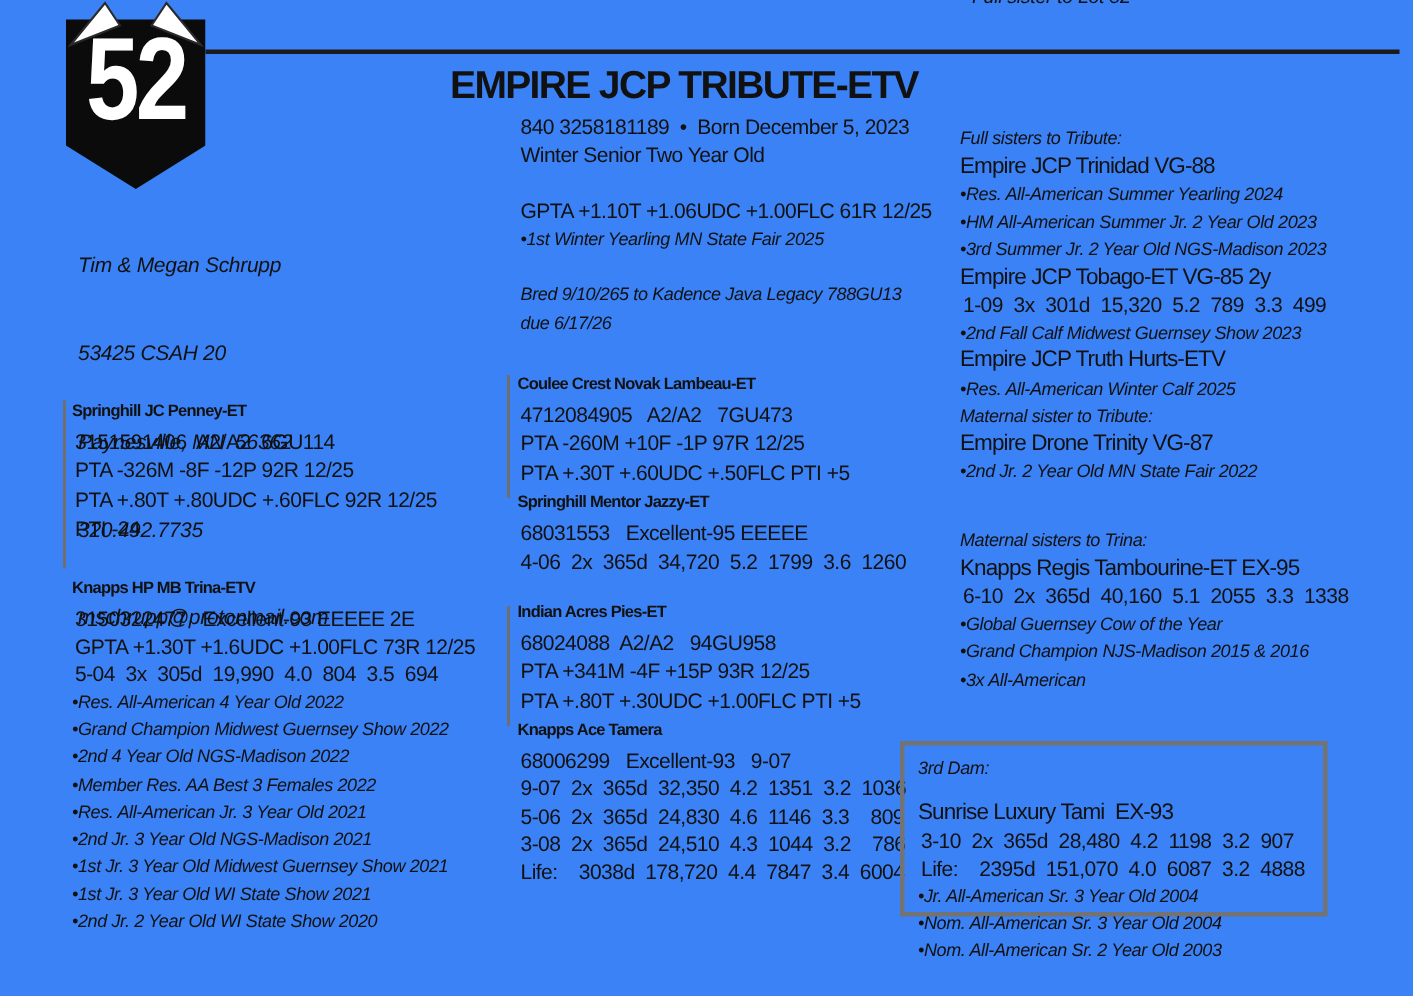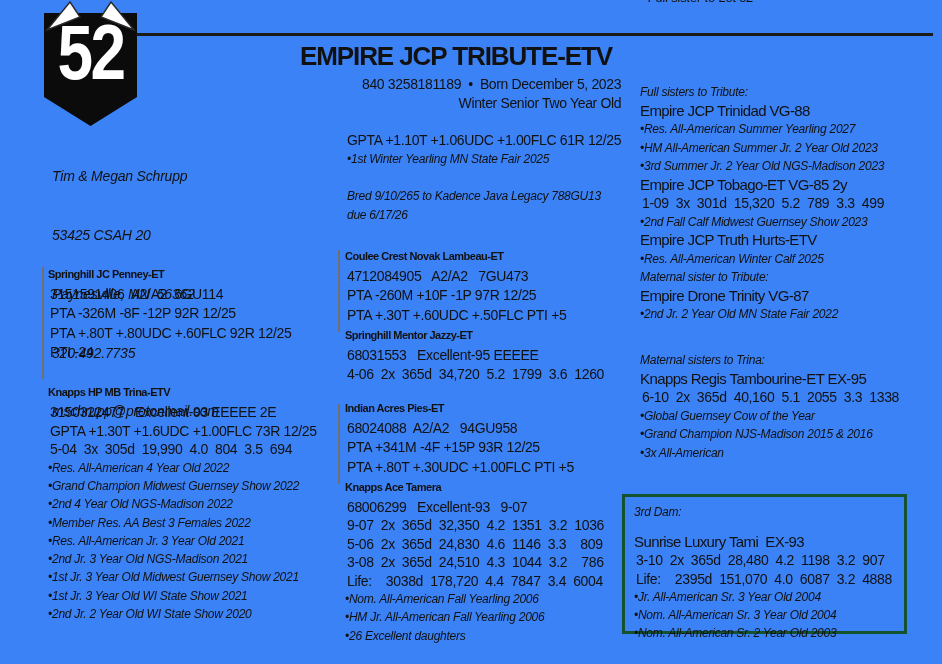--- a/index.html
+++ b/index.html
@@ -26,39 +26,39 @@
   }
   .data  { font-size:14px; letter-spacing:-0.35px; white-space:pre; line-height:18.6px; padding-left:2px; }
   .it    { font-style:italic; font-size:12px; letter-spacing:-0.25px; white-space:pre; line-height:18.3px; }
   .b-name{ font-size:11px; font-weight:bold; letter-spacing:-0.5px; white-space:pre; line-height:20px; }
   .rc-name { font-size:15px; letter-spacing:-0.6px; white-space:pre; line-height:18.5px; }
   .rc .it, .rc .data { line-height:18.5px; }
 
   .seller { position:absolute; left:52px; top:128px; font-style:italic; font-size:14px; letter-spacing:-0.2px; line-height:19.6px; white-space:pre; }
 
   .info { position:absolute; left:347px; top:75px; }
-  .info .data { line-height:19px; padding-left:0;text-align:right; }
+  .info .data { line-height:19px; padding-left:0; }
   .info .it   { line-height:19px; }
   .gap18 { margin-top:18px; }
 
   
   .ped { position:absolute; }
   .ped .data { line-height:19.4px; }
   .ped .b-name { margin-bottom:1px; }
   .awards .it { line-height:18.25px; }
 
   .bracket { position:absolute; width:2px; background:#6f6f6f; }
 
   
   .rc { position:absolute; left:640px; width:300px; }
 
   
   .third-dam {
-    position:absolute; left:622px; top:494px; width:285px; height:140px;
-    border:3px solid #14532d; box-sizing:border-box; padding:6px 9px;
+    position:absolute; left:600px; top:494px; width:285px; height:117px;
+    border:3px solid #737373; box-sizing:border-box; padding:6px 9px;
   }
   .third-dam .it { line-height:18.2px; }
   .third-dam .data { line-height:18.2px; }
   .third-dam .rc-name { line-height:18.2px;margin-top:12px; }
 </style>
 </head>
 <body>
 
 <div class="page">
 
@@ -143,31 +143,26 @@
     <div class="data">PTA +.80T +.30UDC +1.00FLC PTI +5</div>
   </div>
 
   <div class="ped" style="left:345px; top:477px;">
     <div class="b-name">Knapps Ace Tamera</div>
     <div class="data" style="line-height:18.4px;">68006299   Excellent-93   9-07</div>
     <div class="data" style="line-height:18.4px;">9-07  2x  365d  32,350  4.2  1351  3.2  1036</div>
     <div class="data" style="line-height:18.4px;">5-06  2x  365d  24,830  4.6  1146  3.3    809</div>
     <div class="data" style="line-height:18.4px;">3-08  2x  365d  24,510  4.3  1044  3.2    786</div>
     <div class="data" style="line-height:18.4px;">Life:    3038d  178,720  4.4  7847  3.4  6004</div>
-    <div class="awards">
-      <div class="it">•Nom. All-American Fall Yearling 2006</div>
-      <div class="it">•HM Jr. All-American Fall Yearling 2006</div>
-      <div class="it">•26 Excellent daughters</div>
-    </div>
   </div>
 
   <div class="rc" style="top:83px;">
     <div class="it">Full sisters to Tribute:</div>
     <div class="rc-name">Empire JCP Trinidad VG-88</div>
-    <div class="it">•Res. All-American Summer Yearling 2027</div>
+    <div class="it">•Res. All-American Summer Yearling 2024</div>
     <div class="it">•HM All-American Summer Jr. 2 Year Old 2023</div>
     <div class="it">•3rd Summer Jr. 2 Year Old NGS-Madison 2023</div>
     <div class="rc-name">Empire JCP Tobago-ET VG-85 2y</div>
     <div class="data">1-09  3x  301d  15,320  5.2  789  3.3  499</div>
     <div class="it">•2nd Fall Calf Midwest Guernsey Show 2023</div>
     <div class="rc-name">Empire JCP Truth Hurts-ETV</div>
     <div class="it">•Res. All-American Winter Calf 2025</div>
     <div class="it">Maternal sister to Tribute:</div>
     <div class="rc-name">Empire Drone Trinity VG-87</div>
     <div class="it">•2nd Jr. 2 Year Old MN State Fair 2022</div>

